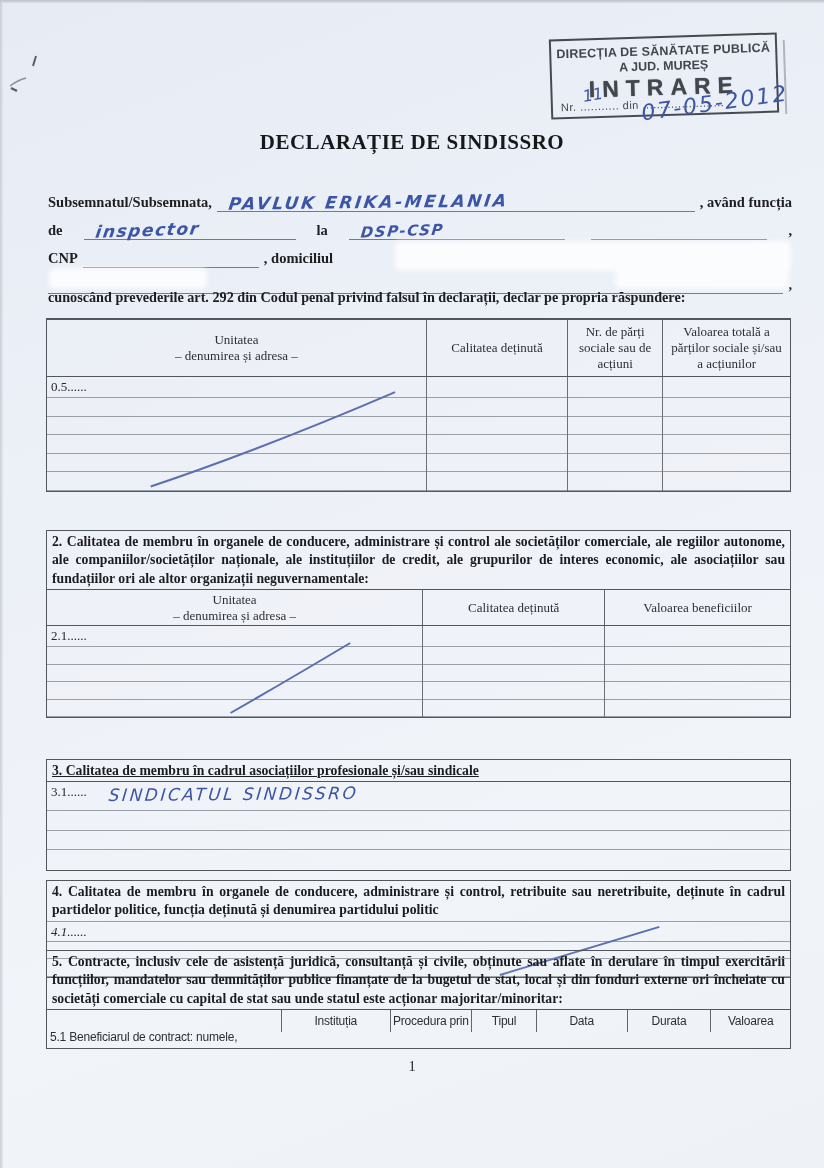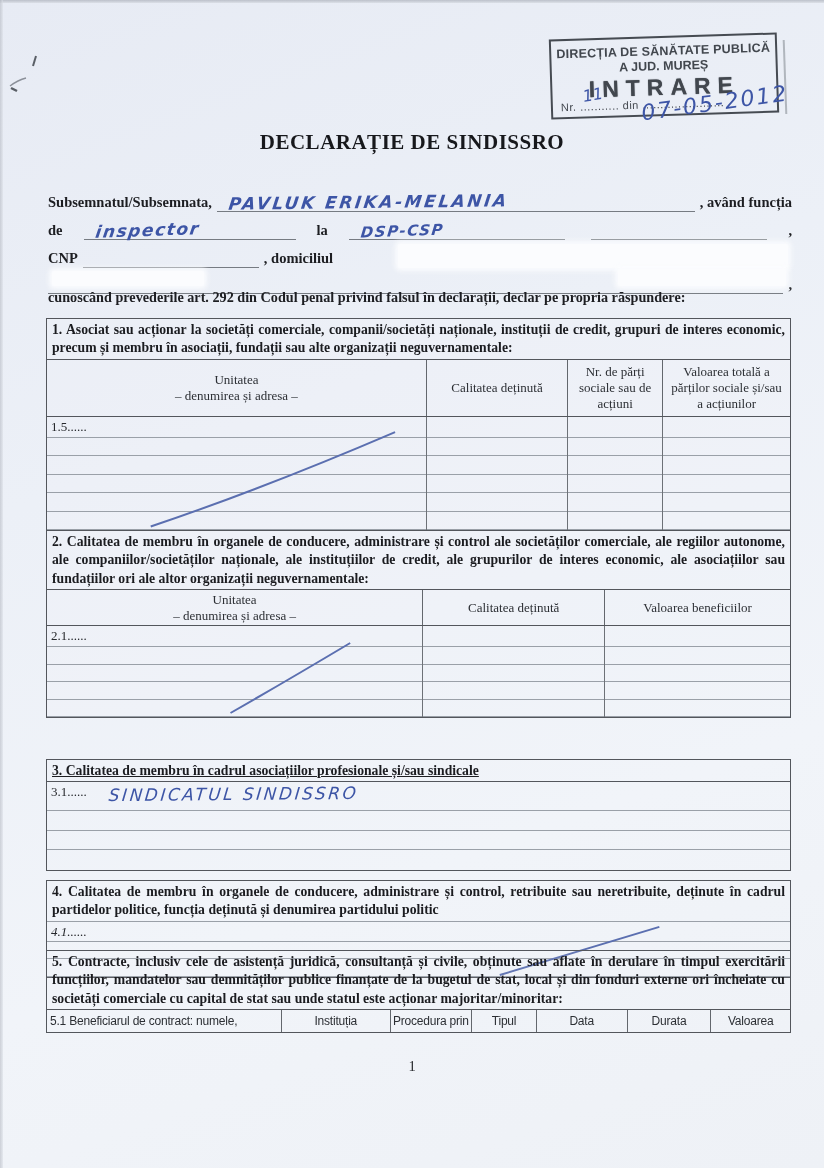--- a/index.html
+++ b/index.html
@@ -88,21 +88,21 @@
   .slash { position:absolute; left:0; top:0; width:100%; height:100%; pointer-events:none; }
 
   .hw-sind { font-size:17px; letter-spacing:2.5px; transform:skewX(-6deg) rotate(-.5deg);
     position:absolute; left:62px; top:2px; white-space:nowrap; }
   .s3-row1 { position:relative; }
 
   .g7 { grid-template-columns:31.5% 14.6% 11% 8.7% 12.2% 11.3% 10.7%; }
   .th-s5 { font-family:"Liberation Sans", sans-serif; font-size:12px; letter-spacing:-.2px;
     height:22px; display:flex; align-items:center; justify-content:center;
     border-left:1px solid #63676d; color:#2c2f34; box-sizing:border-box; white-space:nowrap; overflow:hidden; }
-  .th-s5:first-child { border-left:none; justify-content:flex-start; padding-left:3px; }
+  .th-s5:first-child { border-left:none; justify-content:flex-start; padding-left:3px;margin-top:16px; }
 
   .page-number { position:absolute; top:1058px; left:0; width:100%;
     text-align:center; font-size:14.5px; color:#26282c; }
 </style>
 </head>
 <body>
 
 <div class="page">
   <div class="scan-top-edge"></div>
   <div class="scan-left-edge"></div>
@@ -161,32 +161,31 @@
     <span class="lbl">,</span>
   </div>
 
   <div class="whiteout wo1"></div>
   <div class="whiteout wo2"></div>
   <div class="whiteout wo3"></div>
 
   <div class="oath">cunoscând prevederile art. 292 din Codul penal privind falsul în declarații, declar pe propria răspundere:</div>
 
   <div class="sec sec1">
-    <div class="sec-title">1. Asociat sau acționar la societăți comerciale, companii/societăți naționale, instituții de credit, grupuri de interes economic, precum și membru în asociații, fundații sau alte organizații neguvernamentale:</div>
     <div class="thead g4">
       <div class="th h57">
         <span>Unitatea</span>
         <span>– denumirea și adresa –</span>
       </div>
       <div class="th h57">Calitatea deținută</div>
       <div class="th h57">Nr. de părți sociale sau de acțiuni</div>
       <div class="th h57">Valoarea totală a părților sociale și/sau a acțiunilor</div>
     </div>
     <div class="rows-area">
-      <div class="row r21"><span class="row-label">1.5......</span></div>
+      <div class="row r21"><span class="row-label">0.5......</span></div>
       <div class="row r18"></div>
       <div class="row r18"></div>
       <div class="row r18"></div>
       <div class="row r18"></div>
       <div class="row r18"></div>
       <div class="vd" style="left:51%;"></div>
       <div class="vd" style="left:70%;"></div>
       <div class="vd" style="left:82.8%;"></div>
       <svg class="slash" viewBox="0 0 745 113" preserveAspectRatio="none">
         <path d="M104 109 Q 215 72 349 15" stroke="#5b6fb0" stroke-width="2" fill="none"></path>

